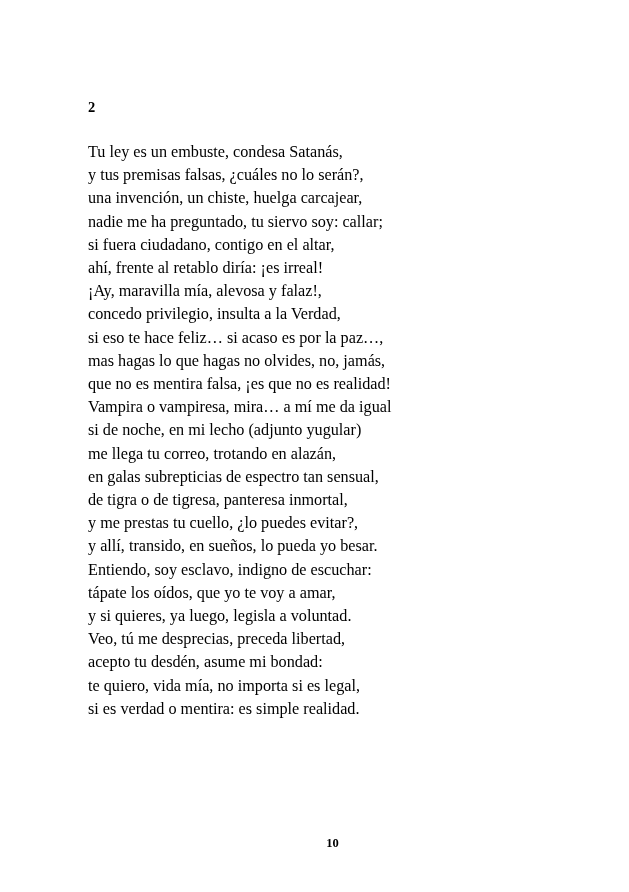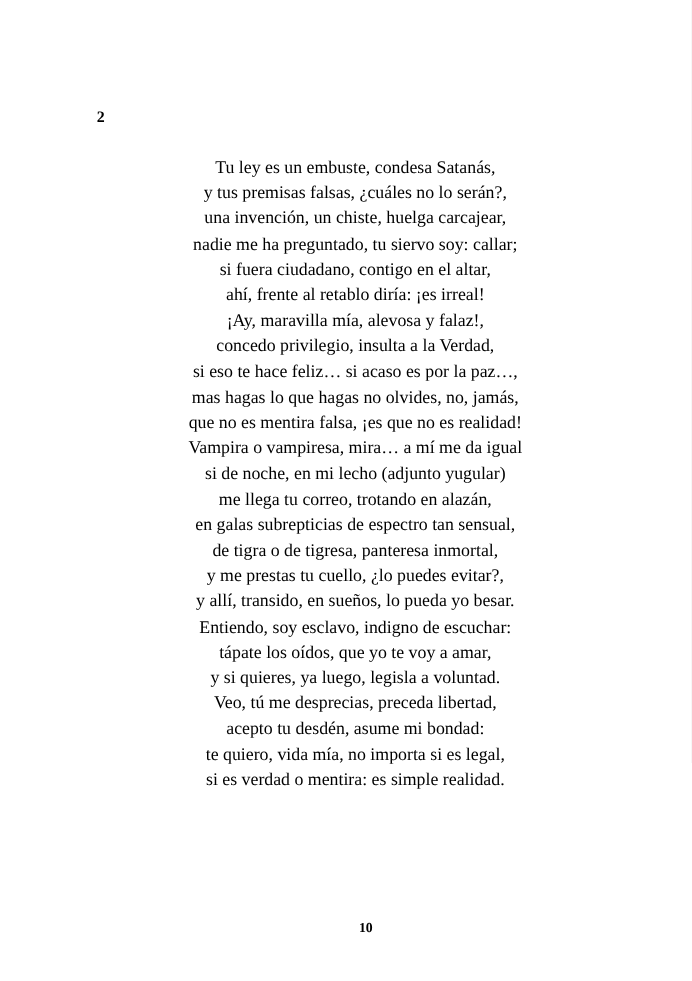--- a/index.html
+++ b/index.html
@@ -36,21 +36,20 @@
     width: 470px;
     font-family: "Liberation Serif", serif;
     font-size: 16.2px;
     color: #000000;
     line-height: 23.2px;
     white-space: pre;
   }
   .poem-line {
     display: block;
     white-space: pre;
-    text-align: center;
   }
   .page-number {
     position: absolute;
     left: 0;
     right: 0;
     top: 836px;
     text-align: center;
     font-family: "Liberation Serif", serif;
     font-size: 12.5px;
     font-weight: bold;

